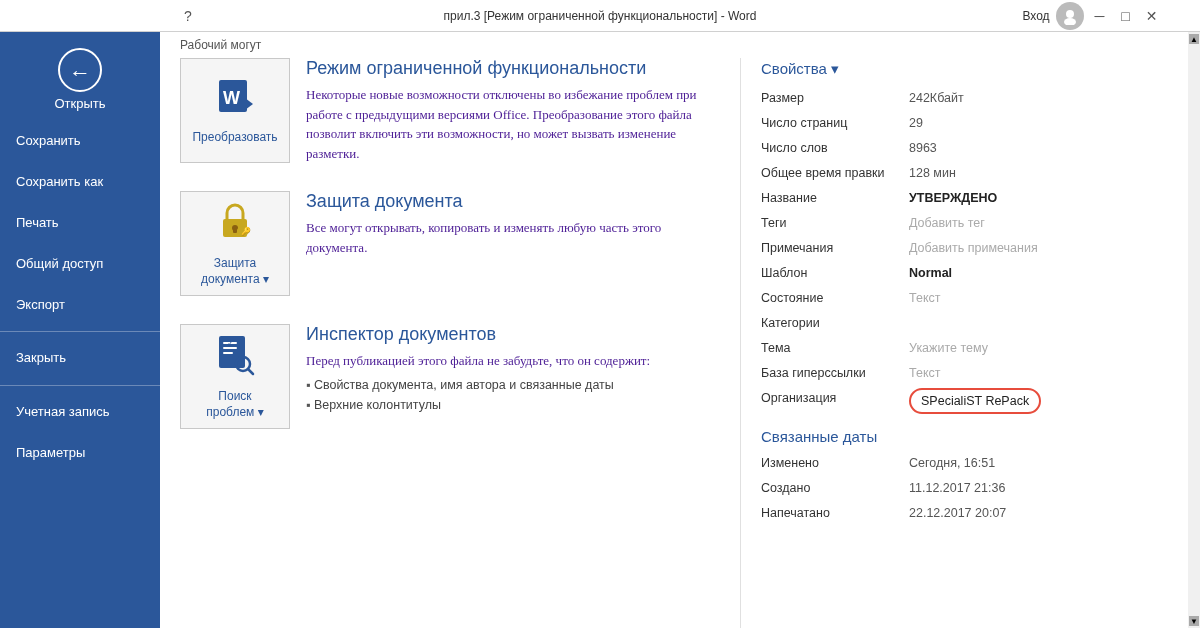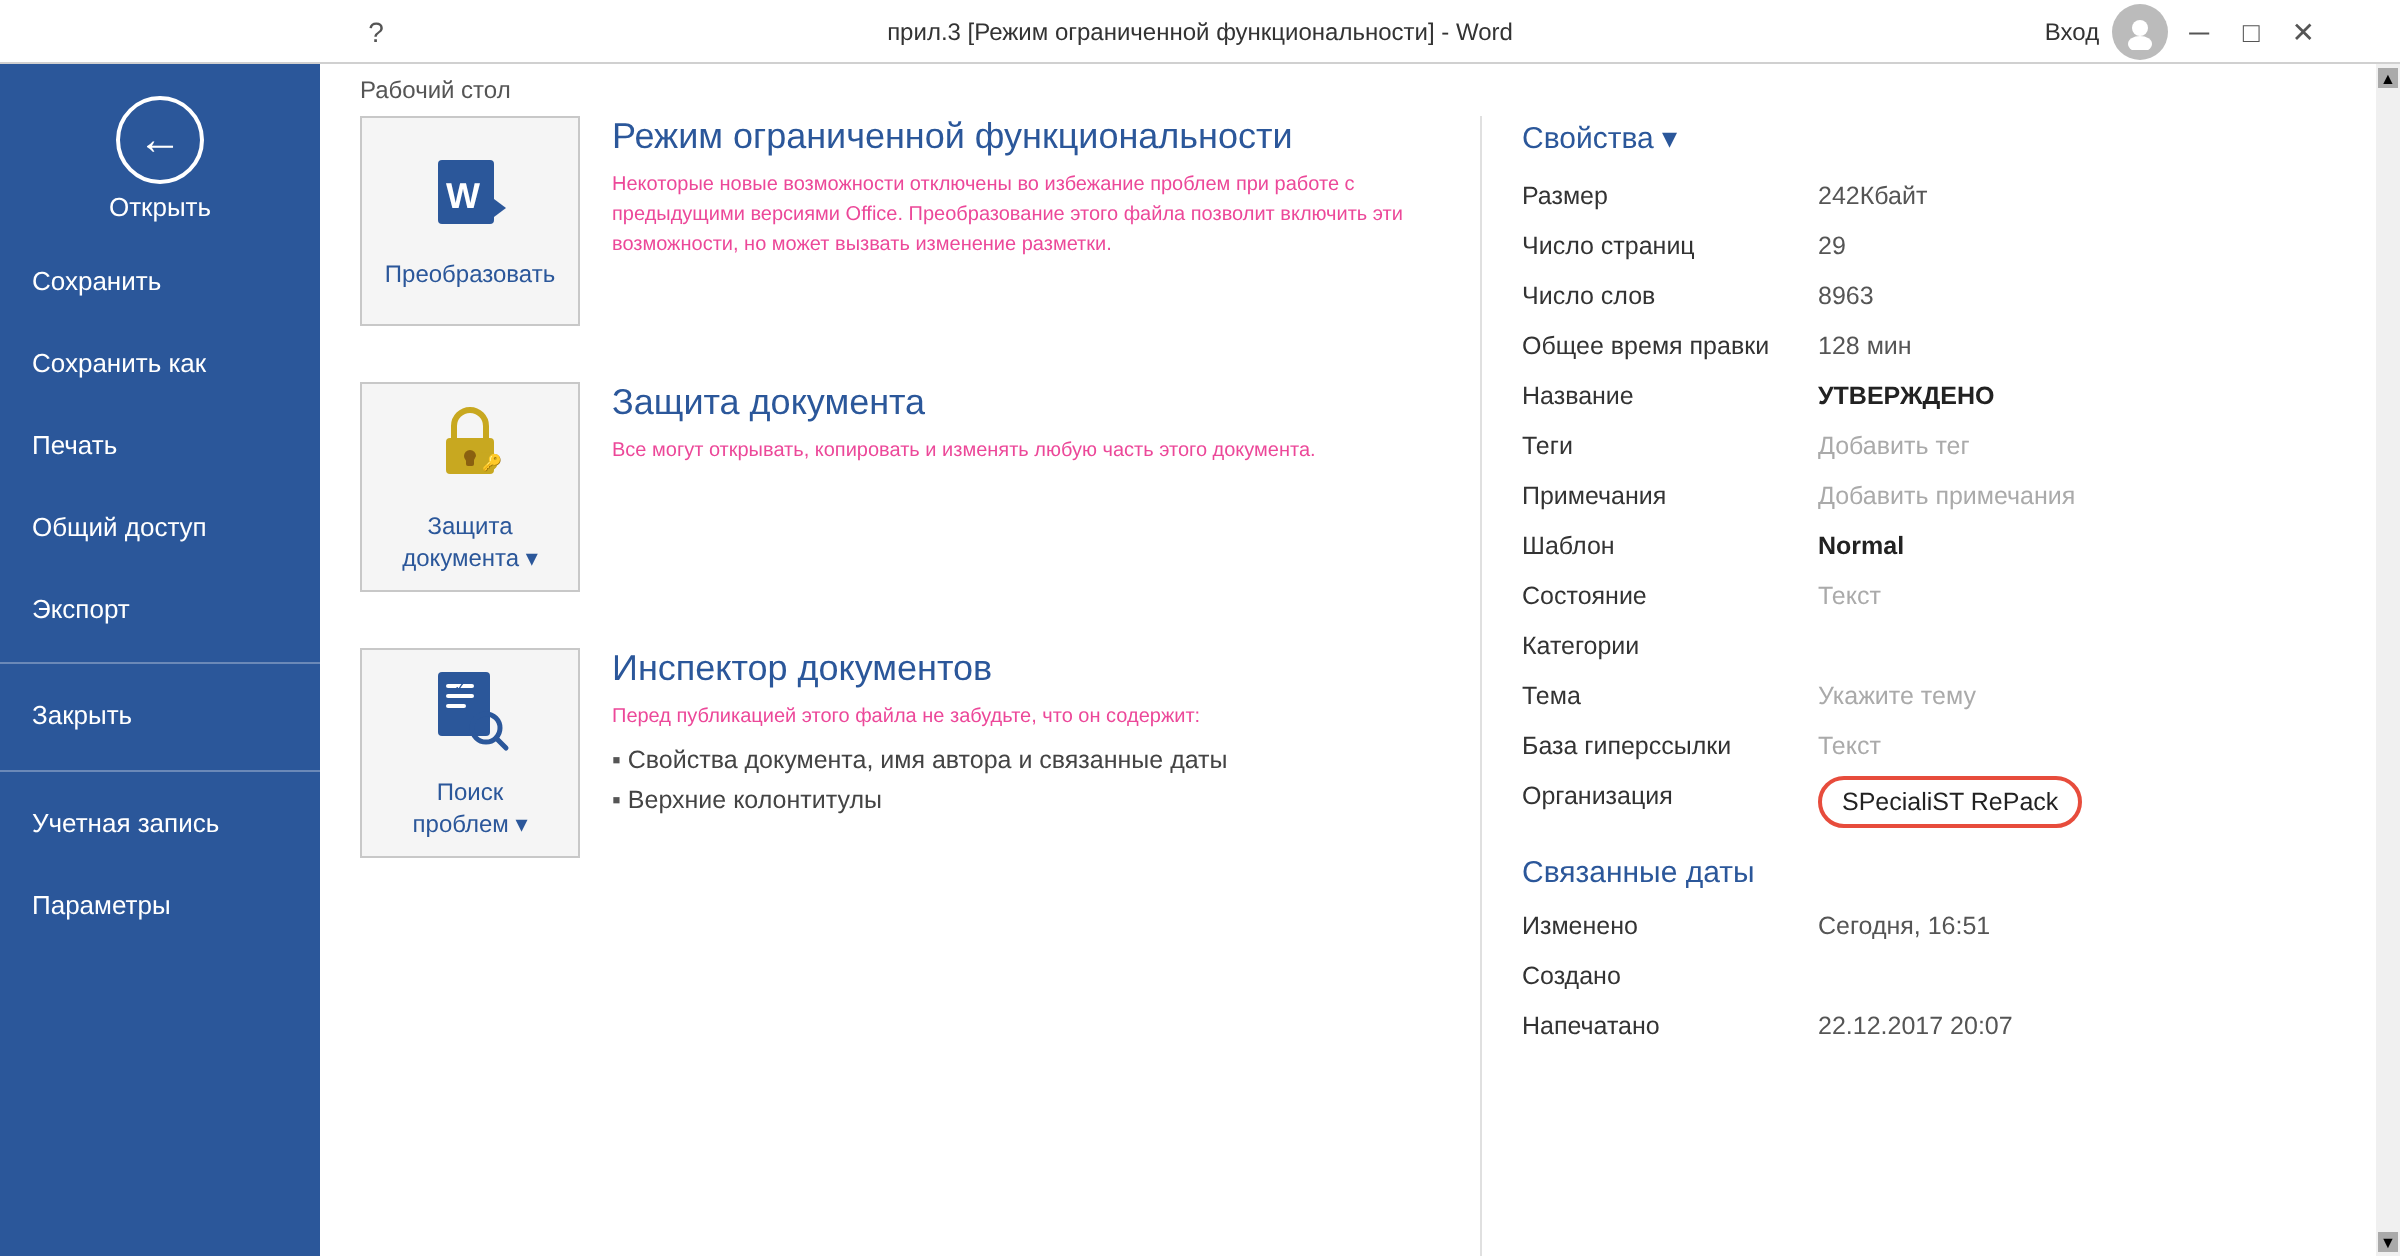--- a/index.html
+++ b/index.html
@@ -113,21 +113,21 @@
       justify-content: center;
       flex-direction: column;
       margin-right: 16px;
       cursor: pointer;
       background: #f5f5f5;
     }
     .action-box-label { font-size: 12px; text-align: center; color: #2b579a; line-height: 1.3; }
 
     .action-content { flex: 1; }
     .action-title { font-size: 18px; color: #2b579a; font-weight: normal; margin-bottom: 6px; }
-    .action-desc { font-size: 10px; color: #ec4899; line-height: 1.5; }
+    .action-desc { font-size: 13px; color: #4c1d95; line-height: 1.5; font-family: Liberation Serif, serif; }
     .action-list { font-size: 12.5px; color: #444; line-height: 1.6; margin-top: 4px; padding-left: 0; list-style: none; }
     .action-list li::before { content: '▪ '; color: #555; }
 
     
     .properties-panel {
       flex: 1;
       padding: 0 20px;
       overflow-y: auto;
       border-left: 1px solid #e0e0e0;
     }
@@ -209,21 +209,21 @@
     <div class="sidebar-item">Общий доступ</div>
     <div class="sidebar-item">Экспорт</div>
     <hr class="sidebar-divider">
     <div class="sidebar-item">Закрыть</div>
     <hr class="sidebar-divider">
     <div class="sidebar-item">Учетная запись</div>
     <div class="sidebar-item">Параметры</div>
   </div>
 
   <div class="content-area">
-    <div class="breadcrumb-bar">Рабочий стол</div>
+    <div class="breadcrumb-bar">Рабочий могут</div>
     <div class="content-body">
 
       <div class="actions-panel">
 
         <div class="action-section">
           <div class="action-icon-box">
             <div style="font-size:32px; color:#2b579a; font-weight:bold; margin-bottom:6px;">
               <svg width="40" height="40" viewBox="0 0 40 40">
                 <rect x="4" y="4" width="28" height="32" rx="2" fill="#2b579a"></rect>
                 <text x="8" y="28" font-size="18" fill="white" font-weight="bold" font-family="Arial">W</text>
@@ -346,20 +346,21 @@
           </div>
 
         <div class="section-title">Связанные даты</div>
         <div id="dates-rows-container">
             <div class="prop-row">
               <span class="prop-label">Изменено</span>
               <span class="prop-value">Сегодня, 16:51</span>
             </div>
             <div class="prop-row">
               <span class="prop-label">Создано</span>
+              <span class="prop-value">11.12.2017 21:36</span>
             </div>
             <div class="prop-row">
               <span class="prop-label">Напечатано</span>
               <span class="prop-value">22.12.2017 20:07</span>
             </div>
           </div>
       </div>
 
     </div>
   </div>

